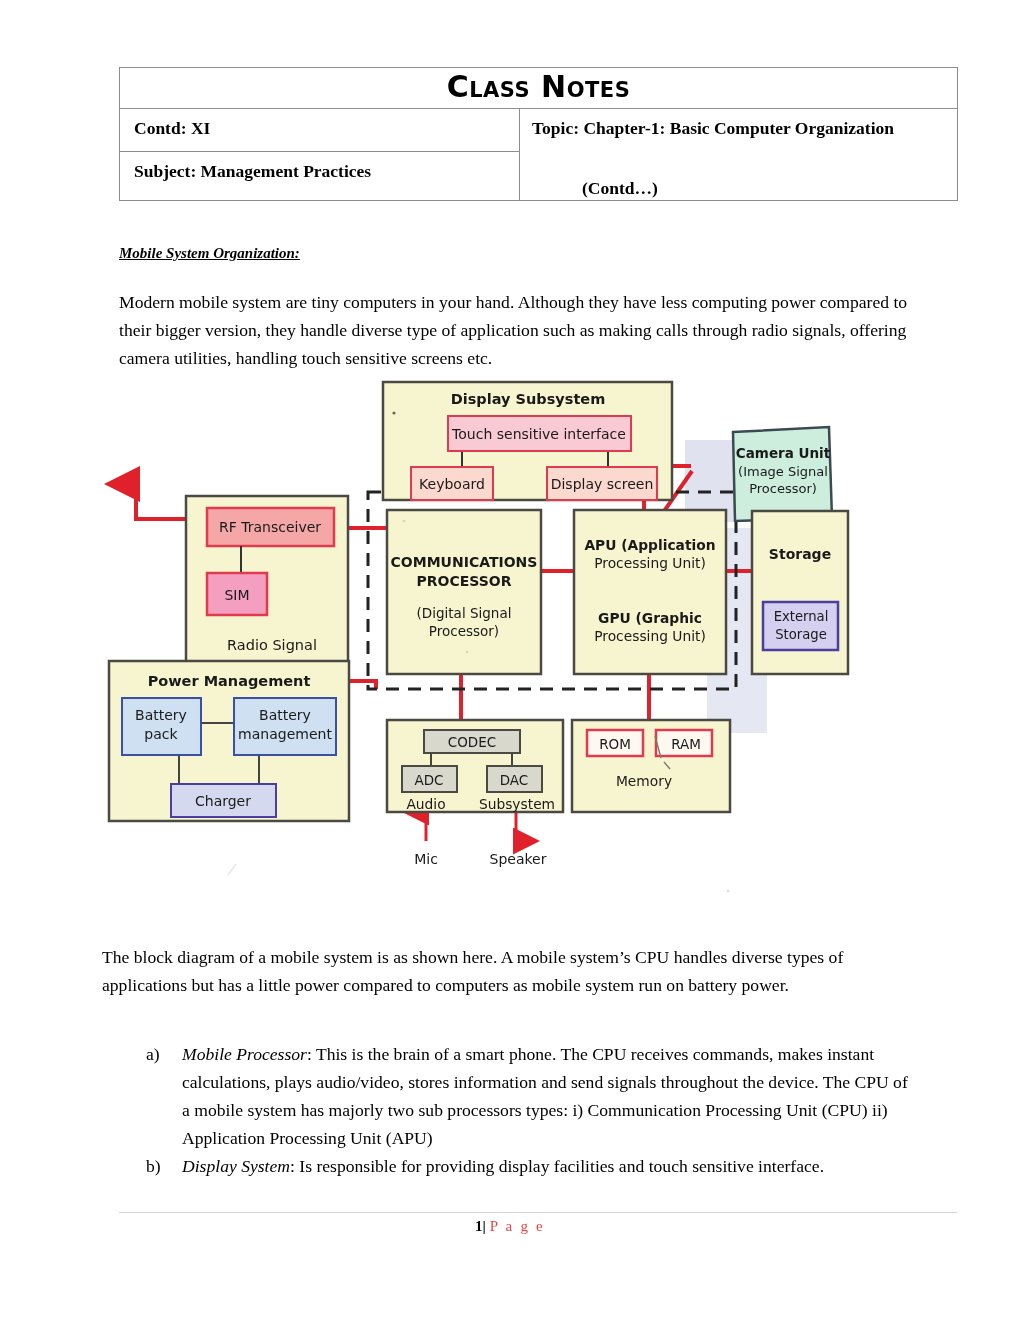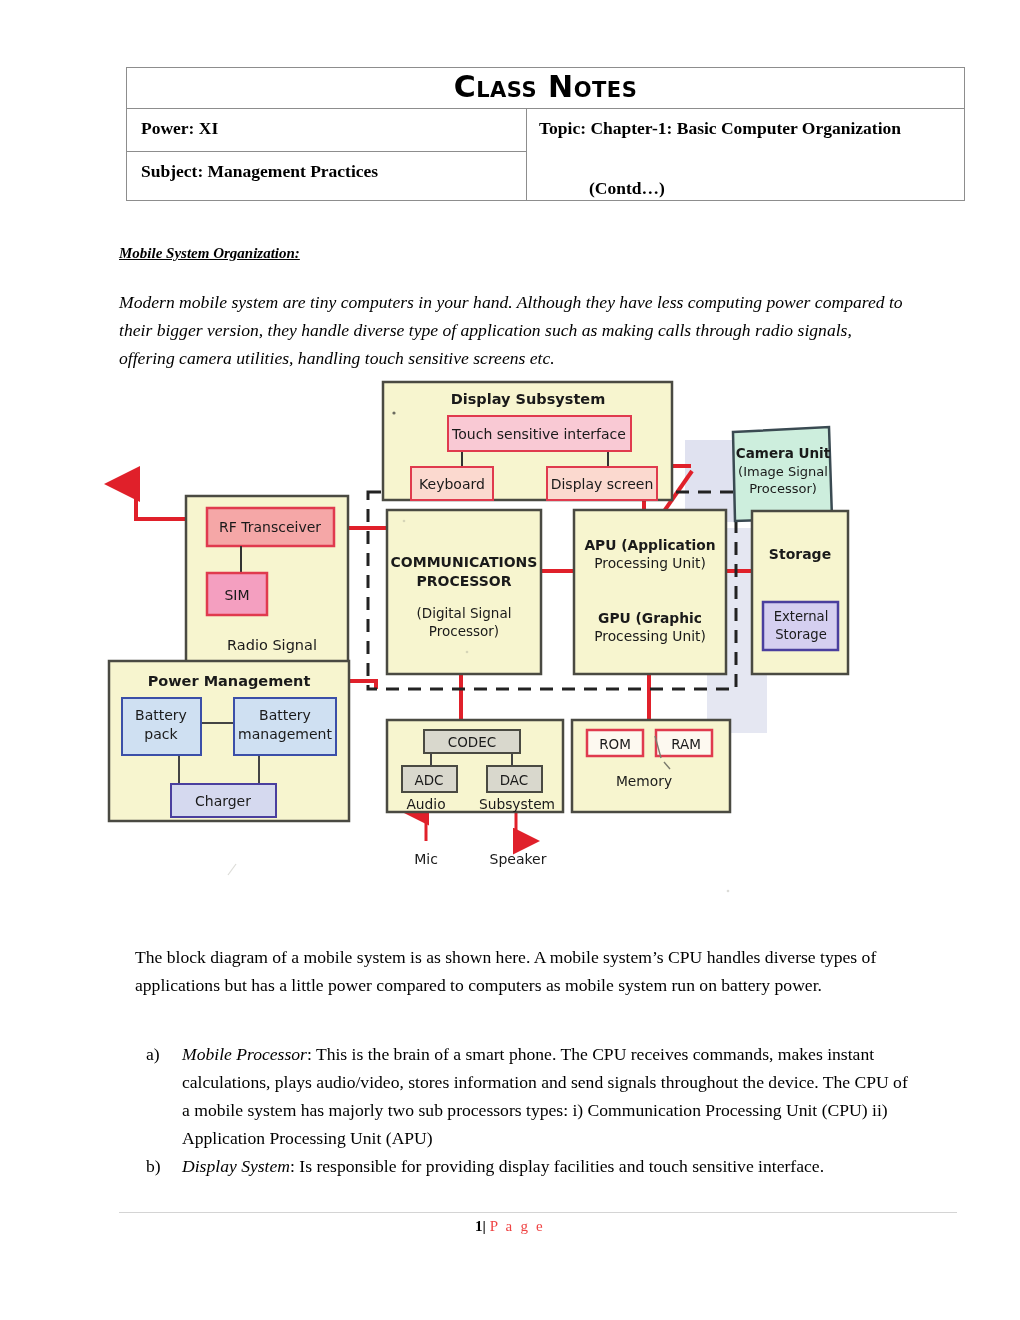--- a/index.html
+++ b/index.html
@@ -19,21 +19,21 @@
   .page {
     position: absolute;
     left: 0; top: 0;
     width: 1020px;
     height: 1320px;
   }
 
   
   .hdr-table {
     position: absolute;
-    left: 126px;
+    left: 119px;
     top: 67px;
     width: 838px;
     border-collapse: collapse;
     table-layout: fixed;
   }
   .hdr-table td {
     border: 1px solid #8d8d8d;
     vertical-align: top;
     padding: 0;
   }
@@ -81,24 +81,23 @@
   .para {
     position: absolute;
     font-size: 17.6px;
     line-height: 28px;
     text-align: left;
   }
   #para-intro {
     left: 119px;
     top: 288px;
     width: 790px;
-    font-style: italic;
   }
   #para-block {
-    left: 135px;
+    left: 102px;
     top: 943px;
     width: 790px;
   }
 
   .list {
     position: absolute;
     left: 146px;
     top: 1040px;
     width: 770px;
     margin: 0;
@@ -172,21 +171,21 @@
       <col style="width:438px">
     </colgroup>
     <tbody>
       <tr>
         <td class="hdr-title-cell" colspan="2">
           <span class="hdr-title">Class Notes</span>
         </td>
       </tr>
       <tr>
         <td class="cell-class">
-          <div class="hdr-cell-text">Power:  XI</div>
+          <div class="hdr-cell-text">Contd:  XI</div>
         </td>
         <td rowspan="2">
           <div class="hdr-cell-text topic">Topic:  Chapter-1: Basic Computer Organization</div>
           <div class="hdr-cell-text topic" style="padding-top:0;padding-bottom:0;margin-top:30px;">
             <span class="hdr-indent">(Contd…)</span>
           </div>
         </td>
       </tr>
       <tr>
         <td class="cell-subject">

